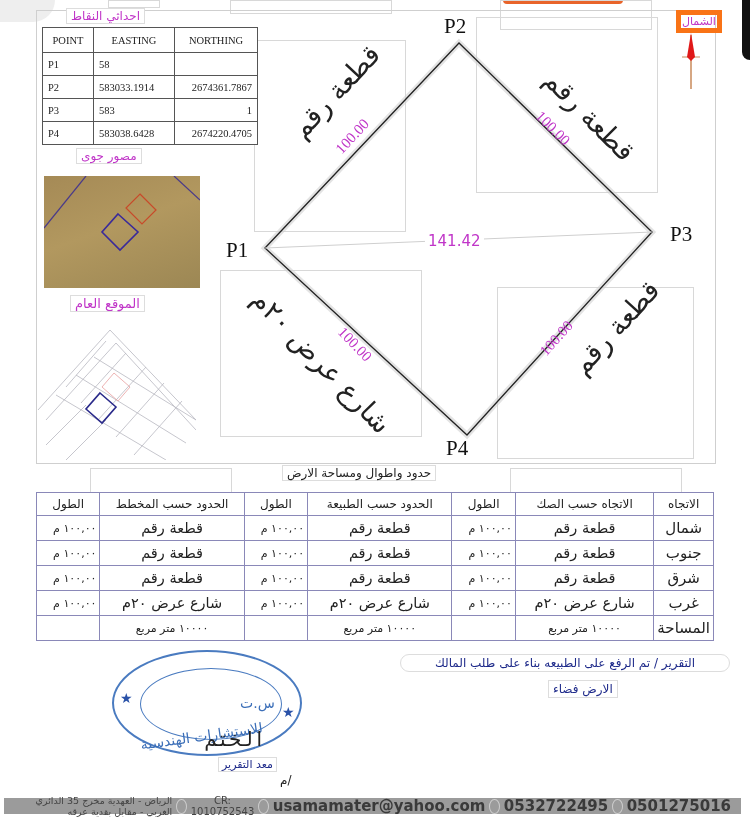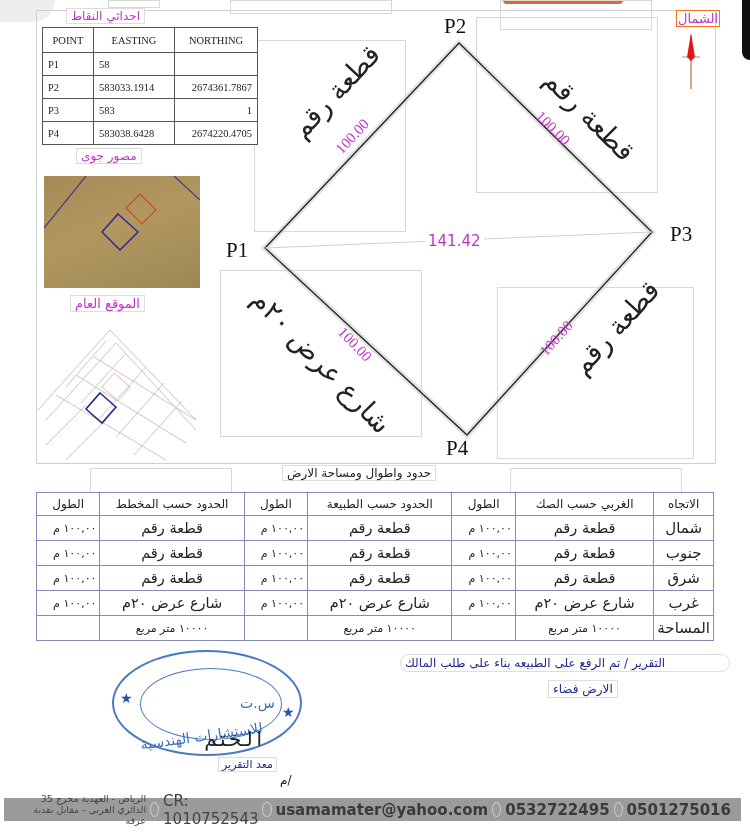--- a/index.html
+++ b/index.html
@@ -11,38 +11,38 @@
   .orange-tab{position:absolute;left:503px;top:0;width:120px;height:4px;background:#e8642a;border-radius:0 0 8px 8px;}
   .right-edge{position:absolute;right:0;top:0;width:8px;height:60px;background:#111;border-radius:0 0 0 20px;}
   .pink-title{position:absolute;color:#c035c8;font-size:12px;border:1px solid #ddd;background:#fff;padding:0 4px;}
   table.coords{position:absolute;left:42px;top:27px;border-collapse:collapse;font-family:"Liberation Serif",serif;font-size:10.5px;background:#fff;}
   table.coords td,table.coords th{border:1px solid #555;height:22px;padding:0 5px;font-weight:normal;}
   table.coords th{height:24px;}
   .aerial{position:absolute;left:44px;top:176px;width:156px;height:112px;background:linear-gradient(160deg,#a58a56 0%,#b2985f 45%,#9c8754 100%);overflow:hidden;}
   .site-map{position:absolute;left:36px;top:325px;width:160px;height:135px;overflow:hidden;}
   .pt-label{position:absolute;font-family:"Liberation Serif",serif;font-size:21px;color:#111;}
   .compass{position:absolute;left:676px;top:9px;width:30px;height:78px;}
-  .compass-label{position:absolute;left:676px;top:10px;font-size:13px;color:#c035c8;border:1px solid #f97316;padding:0 1px;}
+  .compass-label{position:absolute;left:676px;top:10px;font-size:11px;color:#c035c8;border:5px solid #f97316;padding:0 1px;}
   .section-title{position:absolute;left:282px;top:465px;font-size:12px;color:#222;border:1px solid #ddd;padding:0 4px;background:#fff;}
   table.bounds{position:absolute;left:36px;top:492px;width:678px;border-collapse:collapse;direction:rtl;font-size:12px;background:#fff;}
   table.bounds td,table.bounds th{border:1px solid #8a88b8;height:24px;padding:0 3px;font-weight:normal;text-align:center;white-space:nowrap;}
   table.bounds th{height:22px;font-size:12px;margin-left:16px;}
   table.bounds td.big{font-size:14.5px;}
   table.bounds td.dir{font-size:15px;}
   table.bounds td.len{font-size:11px;text-align:right;direction:rtl;}
   .report{position:absolute;left:540px;top:654px;font-size:12px;color:#1e2a8a;direction:rtl;border:1px solid #ddd;padding:1px 4px;}
   .report2{position:absolute;left:548px;top:680px;font-size:12px;color:#1e2a8a;direction:rtl;border:1px solid #ddd;padding:1px 4px;}
   .stamp{position:absolute;left:112px;top:650px;width:186px;height:102px;border:2px solid #4a7bc0;border-radius:50%;}
   .stamp-inner{position:absolute;left:140px;top:668px;width:140px;height:70px;border:1.5px solid #4a7bc0;border-radius:50%;}
   .stamp-text{position:absolute;color:#3c6fb8;font-size:14px;}
   .star{position:absolute;color:#2a52a8;font-size:14px;}
   .khatm{position:absolute;left:205px;top:727px;font-size:20px;color:#222;font-family:Liberation Mono, monospace;}
   .maad{position:absolute;left:218px;top:757px;font-size:11px;color:#1e2a8a;border:1px solid #ddd;padding:0 3px;}
   .m-slash{position:absolute;left:280px;top:773px;font-size:12px;color:#222;}
-  .footer{position:absolute;left:4px;top:798px;width:737px;height:23px;background:#9b9b9b;color:#444;display:flex;align-items:center;justify-content:space-between;padding:0 10px;box-sizing:border-box;font-size:9.5px;}
+  .footer{position:absolute;left:4px;top:798px;width:737px;height:16px;background:#9b9b9b;color:#444;display:flex;align-items:center;justify-content:space-between;padding:0 10px;box-sizing:border-box;font-size:9.5px;}
   .footer .big{font-size:15px;color:#3a3a3a;font-weight:bold;font-family:"DejaVu Sans",sans-serif;}
   .footer .ico{display:inline-block;width:13px;height:13px;border:1px solid #ccc;border-radius:50%;margin:0 4px;vertical-align:middle;}
 </style>
 </head>
 <body>
 
 <div class="top-logo"></div>
 <div class="orange-tab"></div>
 <div class="right-edge"></div>
 
@@ -150,21 +150,21 @@
   <line x1="15" y1="4" x2="15" y2="58" stroke="#c88a5a" stroke-width="1.5"></line>
   <line x1="6" y1="26" x2="24" y2="26" stroke="#c88a5a" stroke-width="1"></line>
   <polygon points="15,2 19,26 15,30 11,26" fill="#e01818"></polygon>
 </svg>
 
 <div class="section-title">حدود واطوال ومساحة الارض</div>
 <table class="bounds">
   <tbody>
       <tr>
     <th style="width:48px;">الاتجاه</th>
-    <th style="width:140px;">الغربي حسب الصك</th>
+    <th style="width:140px;">الاتجاه حسب الصك</th>
     <th style="width:60px;">الطول</th>
     <th style="width:146px;">الحدود حسب الطبيعة</th>
     <th style="width:60px;">الطول</th>
     <th style="width:144px;">الحدود حسب المخطط</th>
     <th style="width:60px;">الطول</th>
   </tr>
   <tr>
     <td class="dir">شمال</td>
     <td class="big">قطعة رقم</td>
     <td class="len">١٠٠,٠٠ م</td>
@@ -205,36 +205,36 @@
     <td style="font-size:11px;">١٠٠٠٠ متر مربع</td>
     <td></td>
     <td style="font-size:11px;">١٠٠٠٠ متر مربع</td>
     <td></td>
     <td style="font-size:11px;">١٠٠٠٠ متر مربع</td>
     <td></td>
   </tr>
 </tbody>
   </table>
 
-<div class="report" style="left:400px;width:320px;text-align:left;border-radius:9px;">التقرير / تم الرفع على الطبيعه بناء على طلب المالك</div>
+<div class="report" style="left:400px;width:320px;text-align:center;border-radius:9px;">التقرير / تم الرفع على الطبيعه بناء على طلب المالك</div>
 <div class="report2">الارض فضاء</div>
 
 <div class="stamp"></div>
 <div class="stamp-inner"></div>
 <div class="star" style="left:120px;top:690px;">★</div>
 <div class="star" style="left:282px;top:704px;">★</div>
 <div class="stamp-text" style="left:240px;top:695px;">س.ت</div>
 <div class="stamp-text" style="left:140px;top:728px;transform:rotate(-8deg);">للاستشارات الهندسية</div>
 <div class="khatm">الختم</div>
 <div class="maad">معد التقرير</div>
 <div class="m-slash">م/</div>
 
 <div class="footer">
   <span style="direction:rtl;">الرياض - العهدية مخرج 35 الدائري الغربي - مقابل بقدية عرقه</span>
   <span class="ico"></span>
-  <span style="font-size:15px;">CR: 1010752543</span>
+  <span style="font-size:10px;text-align:center;">CR: 1010752543</span>
   <span class="ico"></span>
   <span class="big">usamamater@yahoo.com</span>
   <span class="ico"></span>
   <span class="big">0532722495</span>
   <span class="ico"></span>
   <span class="big">0501275016</span>
 </div>
 
 </body></html>

